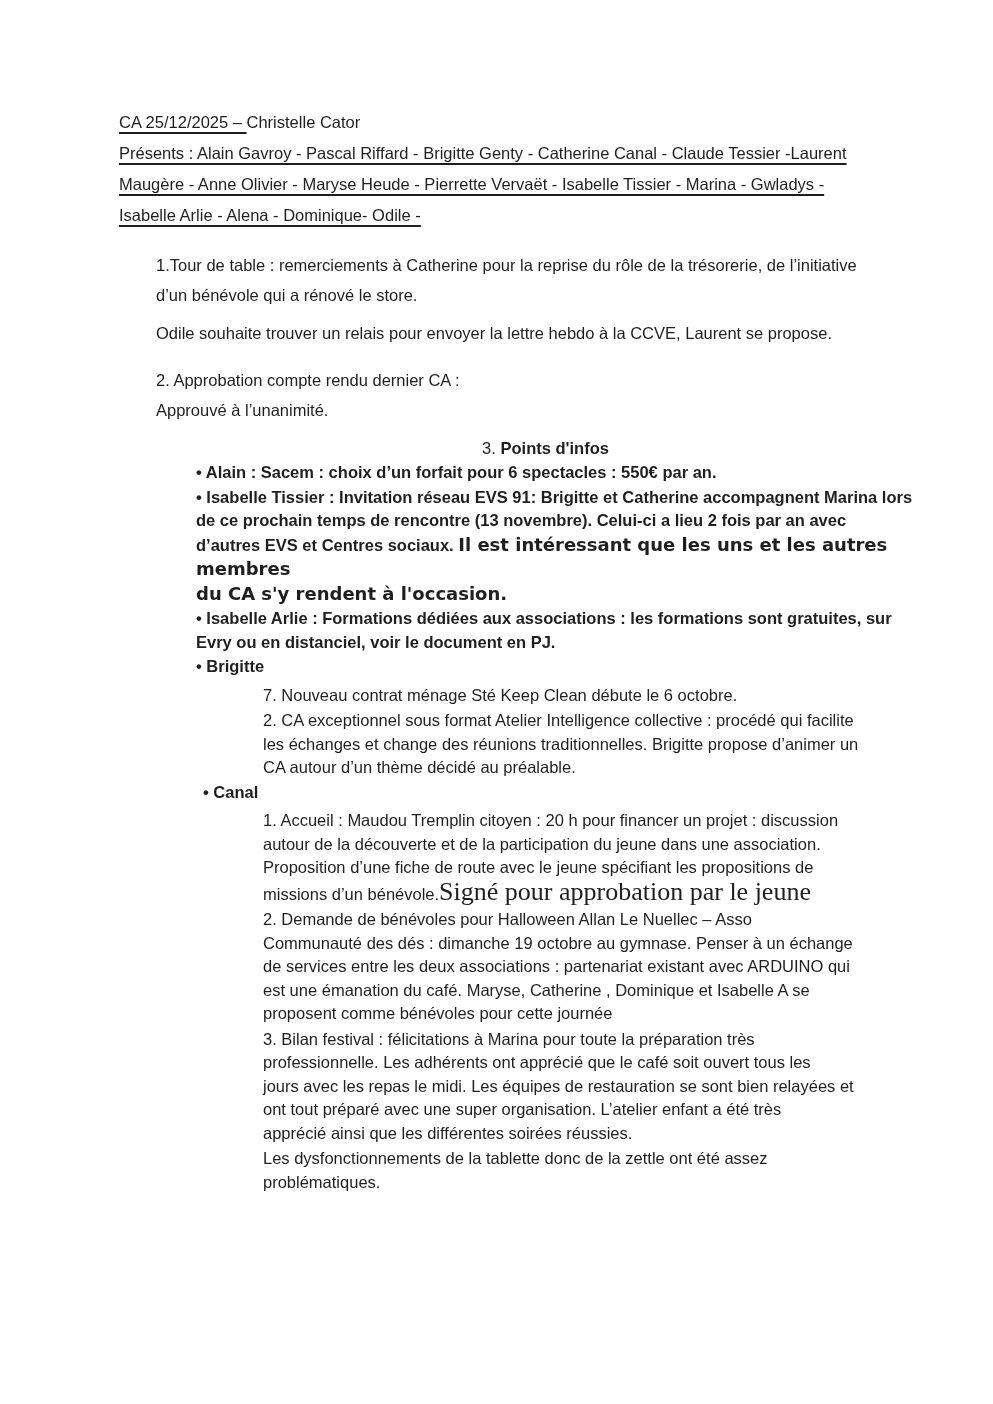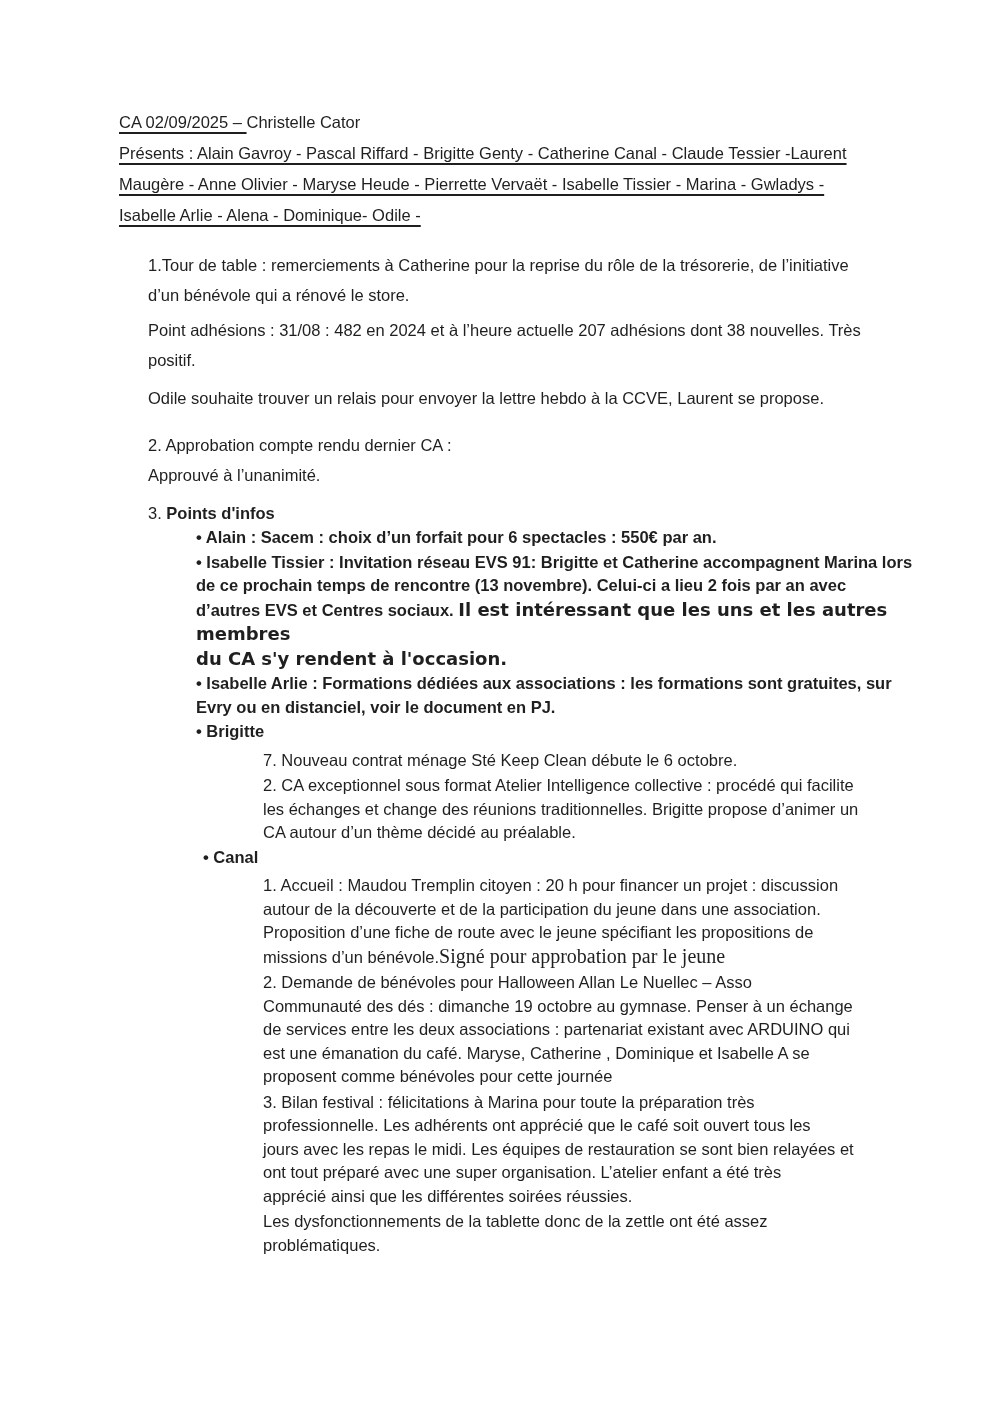--- a/index.html
+++ b/index.html
@@ -8,53 +8,51 @@
     padding:107px 50px 0 119px;
     font-family:"Liberation Sans",sans-serif;
     color:#1f1f1f;font-size:16.5px;overflow:hidden;
   }
   .pre{white-space:pre-line;}
   .u{text-decoration:underline;text-decoration-thickness:1.6px;text-underline-offset:4px;}
   .hdr p{margin:0;line-height:31px;}
   .author{}
   .hdr{margin-bottom:19px;}
   .content{margin-left:29px;}
-  .para{margin:0;line-height:30px;}
+  .para{margin:8px;line-height:30px;}
   .mt5{margin-top:5px;}
   .mt8{margin-top:8px;}
   .mt10{margin-top:10px;}
   .mt17{margin-top:17px;}
-  .sec3-head{margin:11px 0 0;line-height:24px;}
+  .sec3-head{margin:11px 0 0;line-height:24px;text-align:center;}
   .sec3-head .bold{font-weight:bold;}
   .bullet{margin:1px 0 0 48px;line-height:23.5px;font-weight:bold;}
   .bullet.marina{margin-left:55px;}
   .sub{margin:2px 0 0 115px;line-height:23.5px;}
   .sub.first{margin-top:5px;}
   .alt-sans{font-family:"DejaVu Sans",sans-serif;font-size:18px;}
-  .serif{font-family:"Liberation Serif",serif;font-size:20px;}
+  .serif{font-family:"Liberation Serif",serif;font-size:26px;}
 </style>
 </head>
 <body>
 
 <div class="page">
 
   <div class="hdr">
-    <p><span class="u">CA 02/09/2025 – </span><span class="author">Christelle Cator</span></p>
+    <p><span class="u">CA 25/12/2025 – </span><span class="author">Christelle Cator</span></p>
     <p class="u pre">Présents : Alain Gavroy - Pascal Riffard - Brigitte Genty - Catherine Canal - Claude Tessier -Laurent
 Maugère - Anne Olivier - Maryse Heude - Pierrette Vervaët - Isabelle Tissier - Marina - Gwladys -
 Isabelle Arlie - Alena - Dominique- Odile -</p>
   </div>
 
   <div class="content">
 
     <div>
       <p class="para pre">1.Tour de table : remerciements à Catherine pour la reprise du rôle de la trésorerie, de l’initiative
 d’un bénévole qui a rénové le store.</p>
-      <p class="para pre mt5">Point adhésions : 31/08 : 482 en 2024 et à l’heure actuelle 207 adhésions dont 38 nouvelles. Très
-positif.</p>
       <p class="para pre mt8">Odile souhaite trouver un relais pour envoyer la lettre hebdo à la CCVE, Laurent se propose.</p>
     </div>
 
     <div>
       <p class="para pre mt17">2. Approbation compte rendu dernier CA :
 Approuvé à l’unanimité.</p>
     </div>
 
     <div>
       <p class="sec3-head"><span>3. </span><span class="bold">Points d'infos</span></p>

